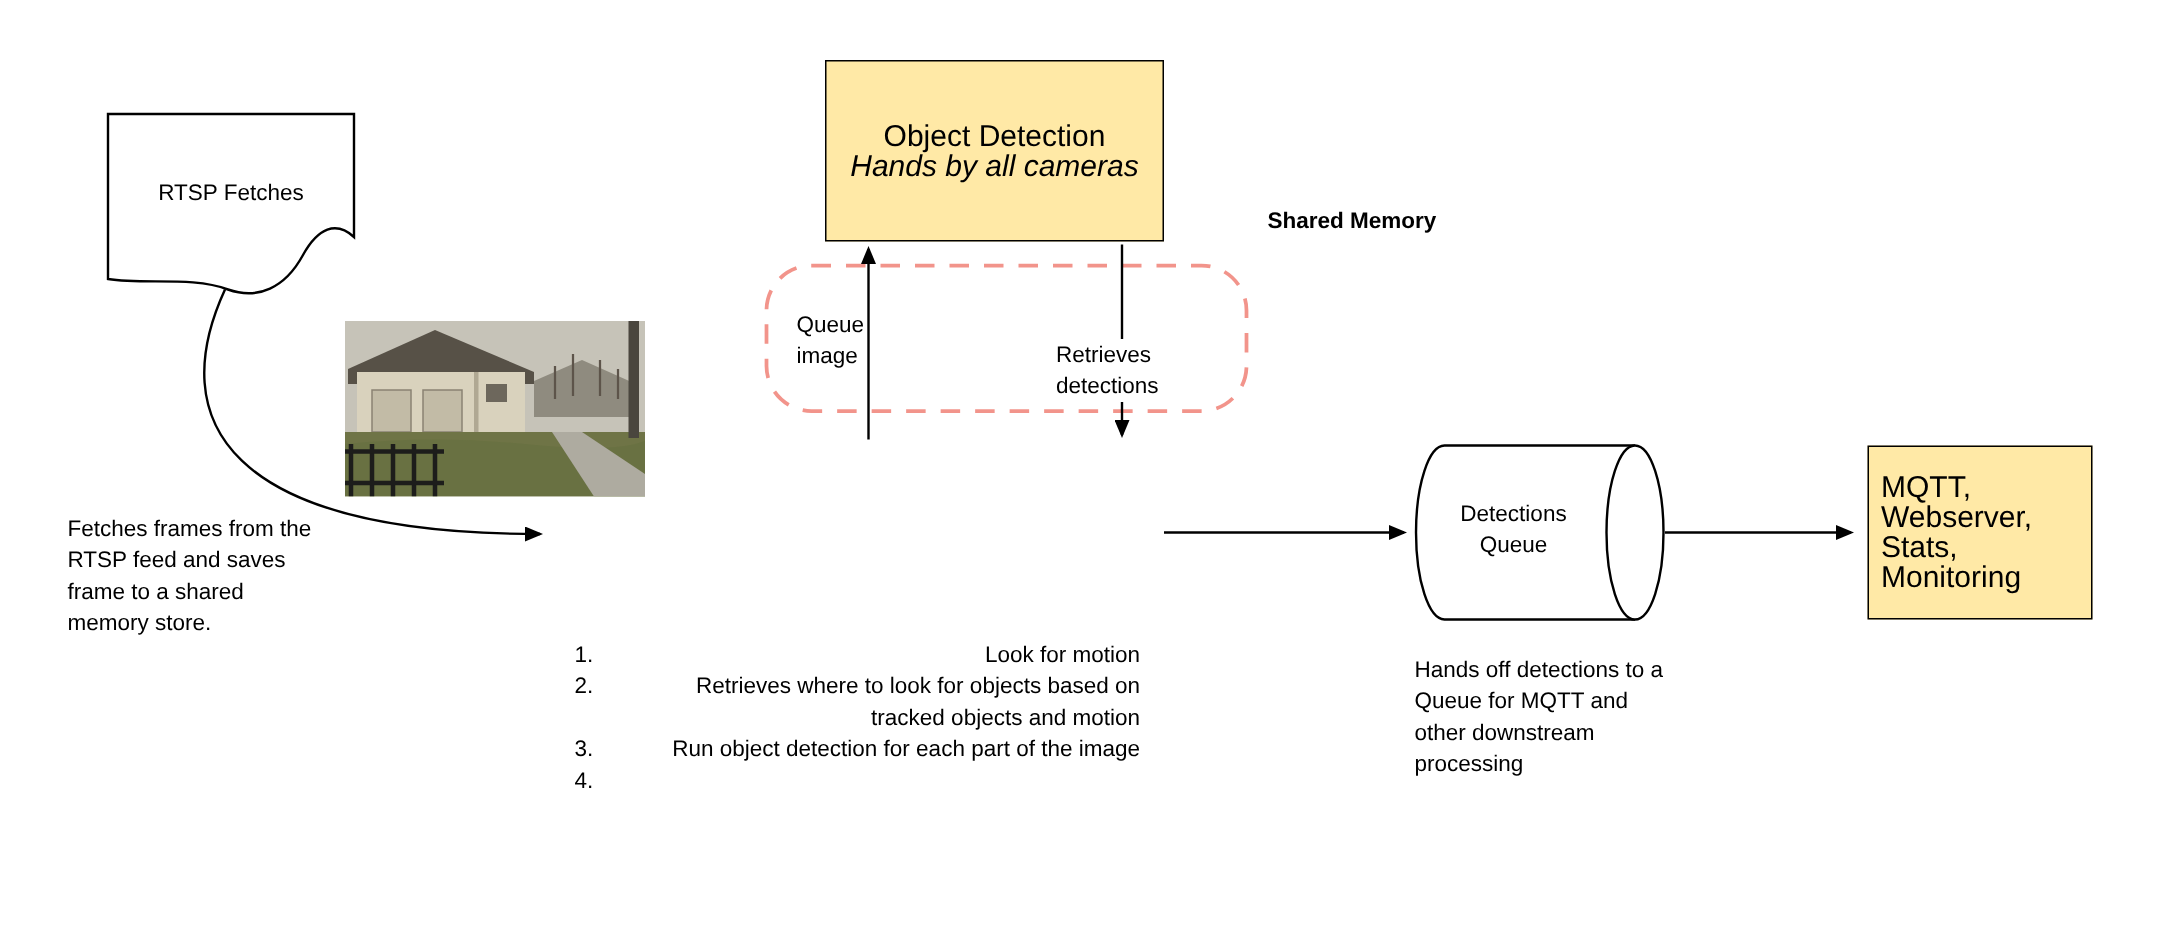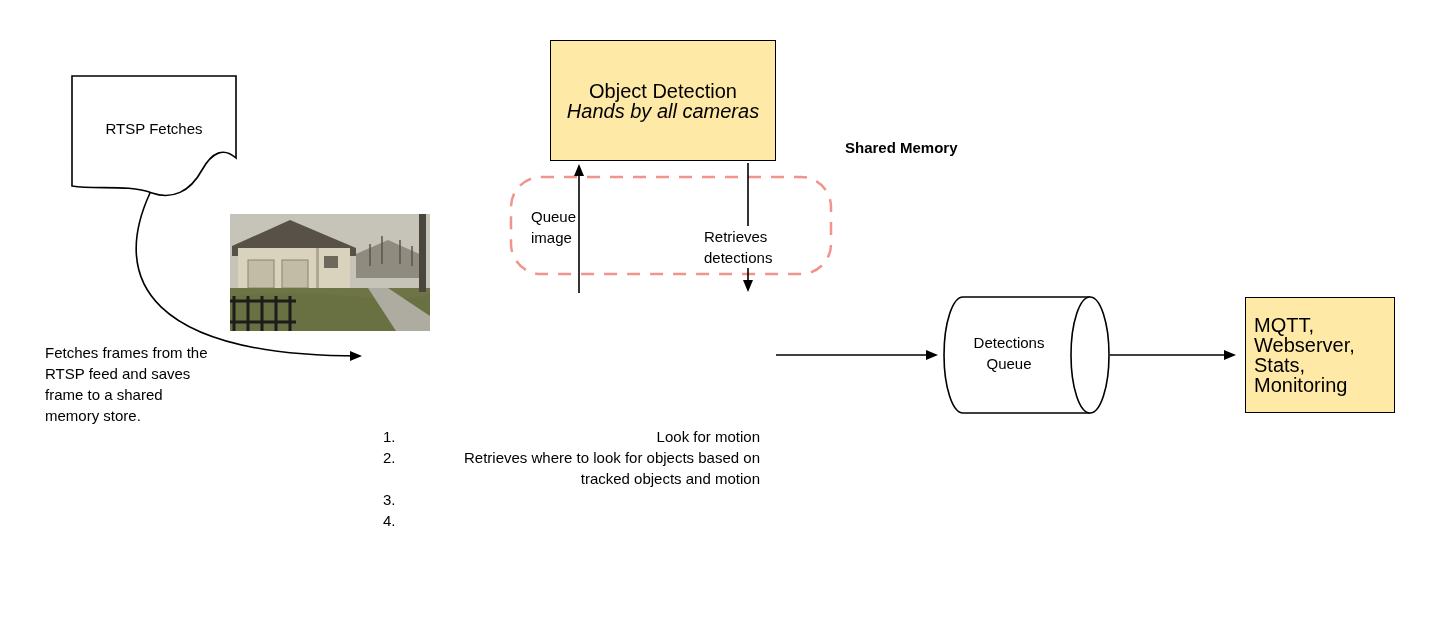--- a/index.html
+++ b/index.html
@@ -103,31 +103,33 @@
   <div class="txt pre edge-label toptext" style="left:702px;top:202px;margin-top:24px;">Retrieves
 detections</div>
 
   <div class="toptext abs" style="left:845px;top:137px;width:205px;">
     <div class="bold" style="font-size:15px;line-height:21px;">Shared Memory</div>
   </div>
 
   <div class="txt pre center toptext" style="left:930px;top:332px;width:158px;">Detections
 Queue</div>
 
+  <div class="txt toptext" style="left:943px;top:436px;width:168px;">Hands off detections to a Queue for MQTT and other downstream processing</div>
 
   <div class="steps">
     <div class="step">
       <span class="num">1.</span>
       <span class="text">Look for motion</span>
     </div>
     <div class="step">
       <span class="num">2.</span>
       <span class="text">Retrieves where to look for objects based on tracked objects and motion</span>
     </div>
     <div class="step">
       <span class="num">3.</span>
+      <span class="text">Run object detection for each part of the image</span>
     </div>
     <div class="step">
       <span class="num">4.</span>
     </div>
   </div>
 
 </div>
 
 </body></html>

